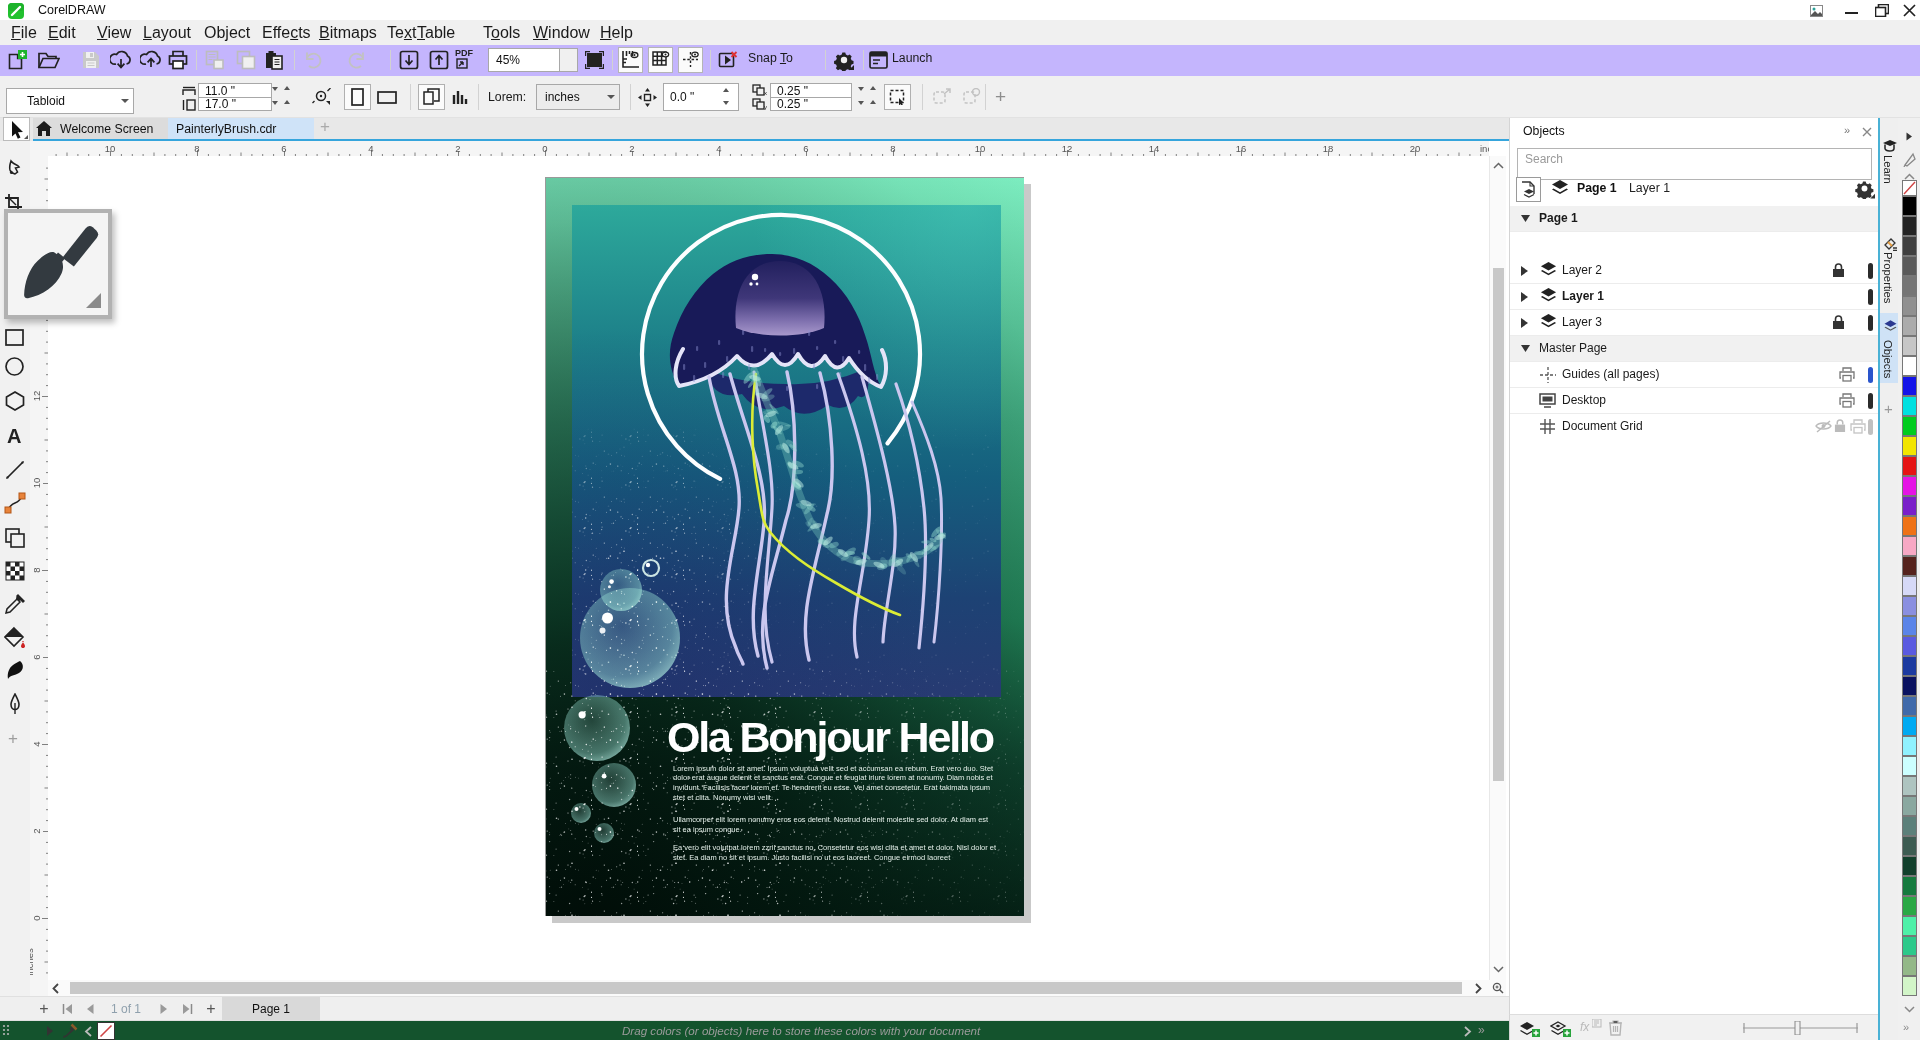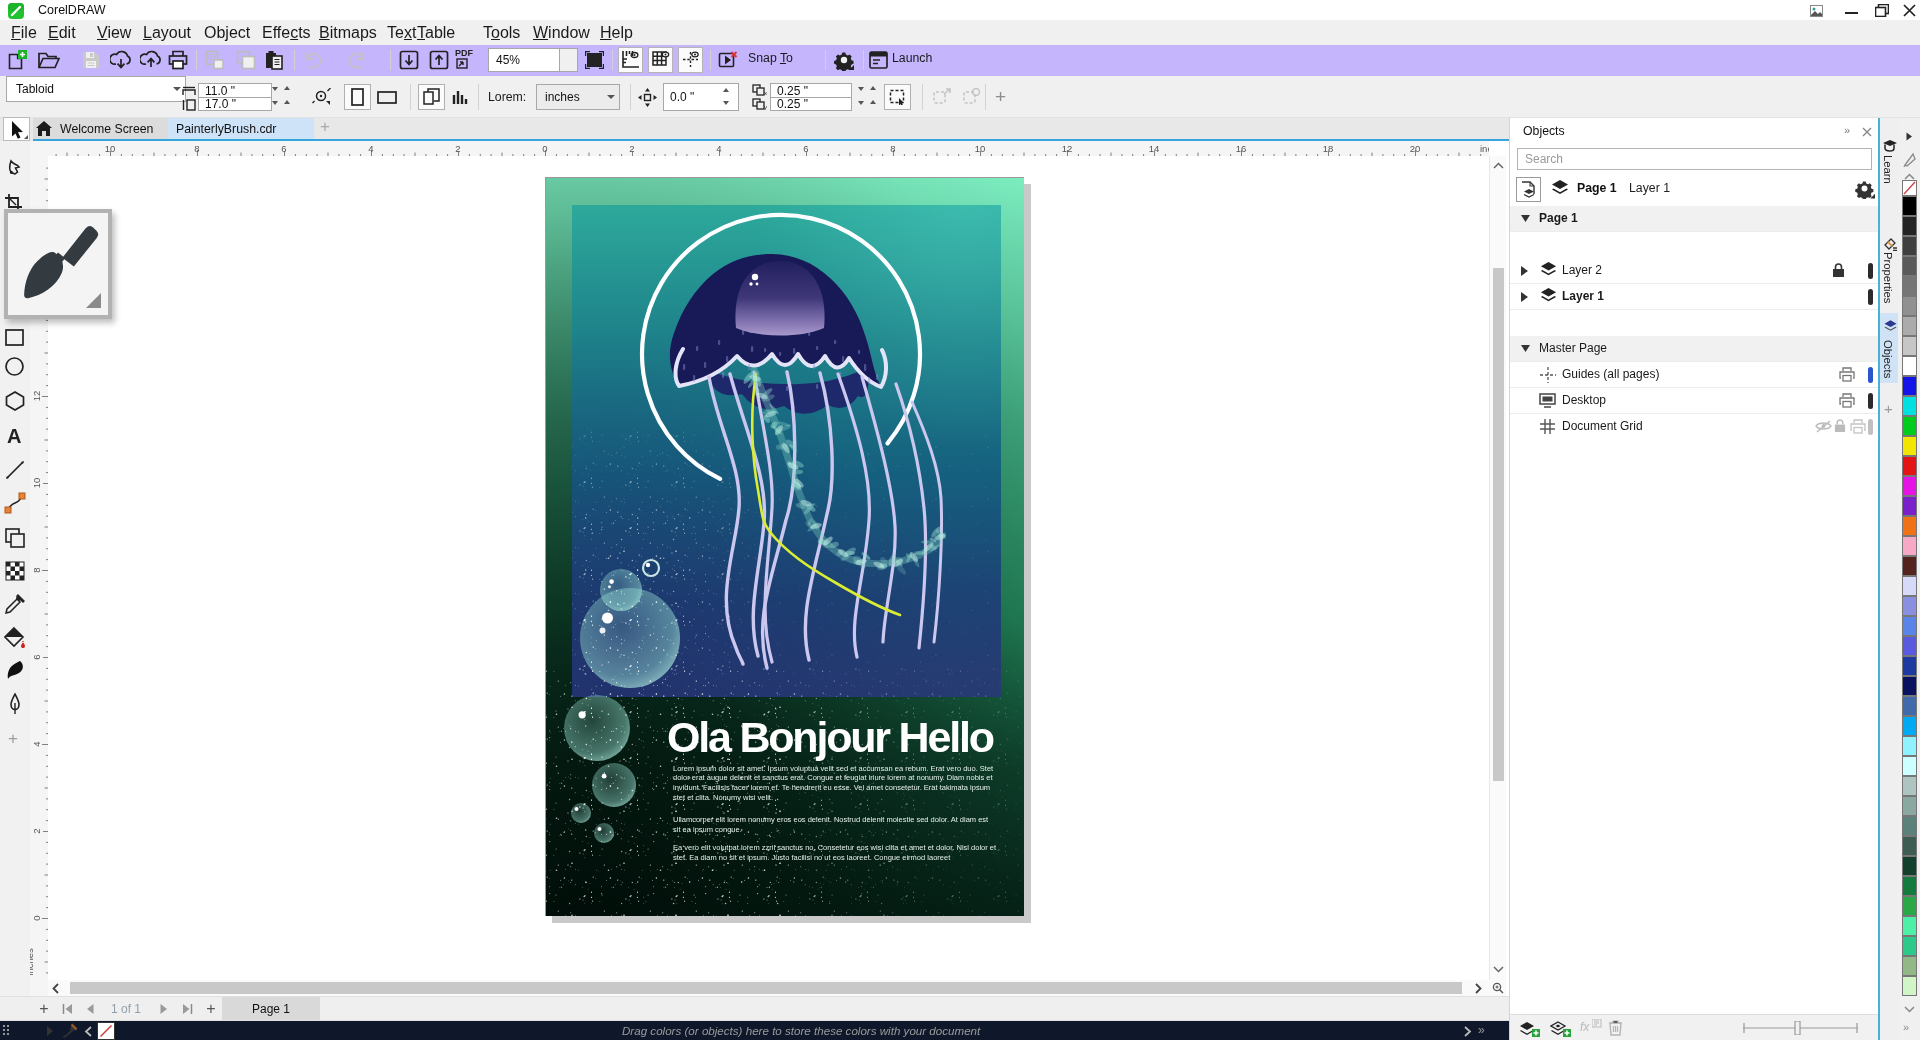--- a/index.html
+++ b/index.html
@@ -32,26 +32,26 @@
 #canvas{left:48px;top:156px;width:1441px;height:824px;background:#fff;overflow:hidden}
 #page{position:absolute;left:497px;top:21px;width:479px;height:739px;border:1px solid #9a9a9a;box-shadow:7px 7px 0 #c9c9c9}
 
 #vscroll{left:1489px;top:156px;width:17px;height:824px;background:#fafafa;border-left:1px solid #e8e8e8}
 #vthumb{position:absolute;left:3px;top:112px;width:11px;height:513px;background:#c8c8c8}
 #hscroll{left:48px;top:980px;width:1441px;height:16px;background:#fafafa}
 #hthumb{position:absolute;left:22px;top:2px;width:1392px;height:12px;background:#c8c8c8}
 #sbcorner{left:1489px;top:980px;width:17px;height:16px;background:#fafafa}
 
 #pagenav{left:0;top:996px;width:1509px;height:24px;background:#efefef;border-top:1px solid #e0e0e0}
-#statusbar{left:0;top:1020px;width:1509px;height:20px;background:#0f172a;border-top:1px solid #e0e0e0}
+#statusbar{left:0;top:1020px;width:1509px;height:20px;background:#14532d;border-top:1px solid #e0e0e0}
 .nav{position:absolute;top:0;height:24px;line-height:24px;text-align:center;color:#666}
 #pg1tab{position:absolute;left:222px;top:0;width:98px;height:24px;background:#d9d9d9;text-align:center;line-height:24px;color:#111;font-size:12px}
 
 #docker{left:1509px;top:118px;width:369px;height:896px;background:#fff;border-left:1px solid #d4d4d4}
-#search{position:absolute;left:7px;top:30px;width:355px;height:22px;border:1px solid #b4b4b4;background:#fff;color:#9a9a9a;font-size:12px;line-height:20px;padding-left:7px}
+#search{position:absolute;left:7px;top:30px;width:355px;height:32px;border:1px solid #b4b4b4;background:#fff;color:#9a9a9a;font-size:12px;line-height:20px;padding-left:7px}
 .orow{position:absolute;left:0;width:369px;height:26px;border-bottom:1px solid #ececec;font-size:12px}
 .orow .txt{position:absolute;top:5px;color:#1a1a1a}
 .pill{position:absolute;right:6px;top:5px;width:5px;height:16px;border-radius:2.5px}
 #dockfoot{left:1509px;top:1014px;width:369px;height:26px;background:#f1f1f1;border-top:1px solid #ddd;border-left:1px solid #d4d4d4}
 
 #tabstrip{left:1878px;top:118px;width:20px;height:922px;background:#efefef;border-left:2px solid #49b1d5}
 .vtxt{position:absolute;left:2px;writing-mode:vertical-rl;font-size:11.3px;color:#222}
 #palette{left:1898px;top:118px;width:22px;height:922px;background:#f0f0f0}
 .sw{position:absolute;left:4px;width:15px;height:20px;border:1px solid #777}
 
@@ -212,21 +212,21 @@
   <div class="vsep" style="left:863px;top:5px;height:20px"></div>
   <svg class="ic" style="left:869px;top:6px" width="19" height="18" viewBox="0 0 19 18">
       <rect x="1" y="1" width="17" height="16" rx="1.5" fill="none" stroke="#222" stroke-width="1.7"></rect>
       <rect x="1" y="1" width="17" height="4.5" fill="#222"></rect>
       <path d="M4 9 h7 M4 12.5 h5" stroke="#222" stroke-width="1.4"></path>
     </svg>
   <span class="abs" style="left:892px;top:6px;font-size:12.3px;color:#1a1a1a">Launch</span>
   <div class="abs" style="left:946px;top:13px;width:0;height:0;border-left:4px solid transparent;border-right:4px solid transparent;border-top:-40.5px solid #444"></div>
 </div>
 <div class="abs" id="propbar">
-  <div class="combo" style="left:6px;top:0;width:180px;height:26px;padding-left:9px">Tabloid<span class="arr"></span></div>
+  <div class="combo" style="left:6px;top:12px;width:128px;height:26px;padding-left:20px">Tabloid<span class="arr"></span></div>
   <svg class="ic" style="left:182px;top:10px" width="14" height="10" viewBox="0 0 14 10">
       <path d="M1 9 V4 h12 v5" fill="none" stroke="#222" stroke-width="1.4"></path>
       <path d="M1 1.5 h12" stroke="#222" stroke-width="1.4"></path>
     </svg>
   <svg class="ic" style="left:182px;top:23px" width="14" height="12" viewBox="0 0 14 12">
       <rect x="5" y="1" width="8" height="10" fill="none" stroke="#222" stroke-width="1.4"></rect>
       <path d="M1.5 1 v10" stroke="#222" stroke-width="1.4"></path>
     </svg>
   <div class="spinw" style="left:198px;top:7px;width:74px;height:14px;border-bottom:none">11.0 "</div>
   <div class="spinw" style="left:198px;top:21px;width:74px;height:14px">17.0 "</div>
@@ -1285,20 +1285,35 @@
     <svg class="ic" style="left:11px;top:8px" width="7" height="10" viewBox="0 0 7 10">
         <path d="M0 0 L7 5 L0 10 z" fill="#333"></path>
       </svg>
     <svg class="ic" style="left:29px;top:4px" width="19" height="17" viewBox="0 0 20 18">
         <path d="M10 0 l8 4.5 l-8 4.5 l-8-4.5 z" fill="#222"></path>
         <path d="M2 9.5 l8 4.5 l8-4.5 l-1.5-1 l-6.5 3.7 l-6.5-3.7 z" fill="#222"></path>
       </svg>
     <span class="txt" style="left:52px;font-weight:bold">Layer 1</span>
     <div class="pill" style="background:#2b2b2b"></div>
   </div>
+  <div class="orow" style="top:192px">
+    <svg class="ic" style="left:11px;top:8px" width="7" height="10" viewBox="0 0 7 10">
+        <path d="M0 0 L7 5 L0 10 z" fill="#333"></path>
+      </svg>
+    <svg class="ic" style="left:29px;top:4px" width="19" height="17" viewBox="0 0 20 18">
+        <path d="M10 0 l8 4.5 l-8 4.5 l-8-4.5 z" fill="#222"></path>
+        <path d="M2 9.5 l8 4.5 l8-4.5 l-1.5-1 l-6.5 3.7 l-6.5-3.7 z" fill="#222"></path>
+      </svg>
+    <span class="txt" style="left:52px">Layer 3</span>
+    <svg class="ic" style="left:322px;top:5px" width="13" height="15" viewBox="0 0 13 15">
+        <rect x="1" y="6" width="11" height="8" fill="#333"></rect>
+        <path d="M3.5 6 V4 a3 3 0 0 1 6 0 V6" fill="none" stroke="#333" stroke-width="1.6"></path>
+      </svg>
+    <div class="pill" style="background:#2b2b2b"></div>
+  </div>
   <div class="orow" style="top:218px;background:#f1f1f1">
       <svg class="ic" style="left:11px;top:9px" width="9" height="7" viewBox="0 0 9 7">
         <path d="M0 0 h9 L4.5 7 z" fill="#333"></path>
       </svg>
       <span class="txt" style="left:29px">Master Page</span>
     </div>
   <div class="orow" style="top:244px">
     <svg class="ic" style="left:30px;top:5px" width="16" height="16" viewBox="0 0 16 16">
         <path d="M8 0 v16 M0 8 h16" stroke="#555" stroke-width="1.3" stroke-dasharray="3 2"></path>
       </svg>

